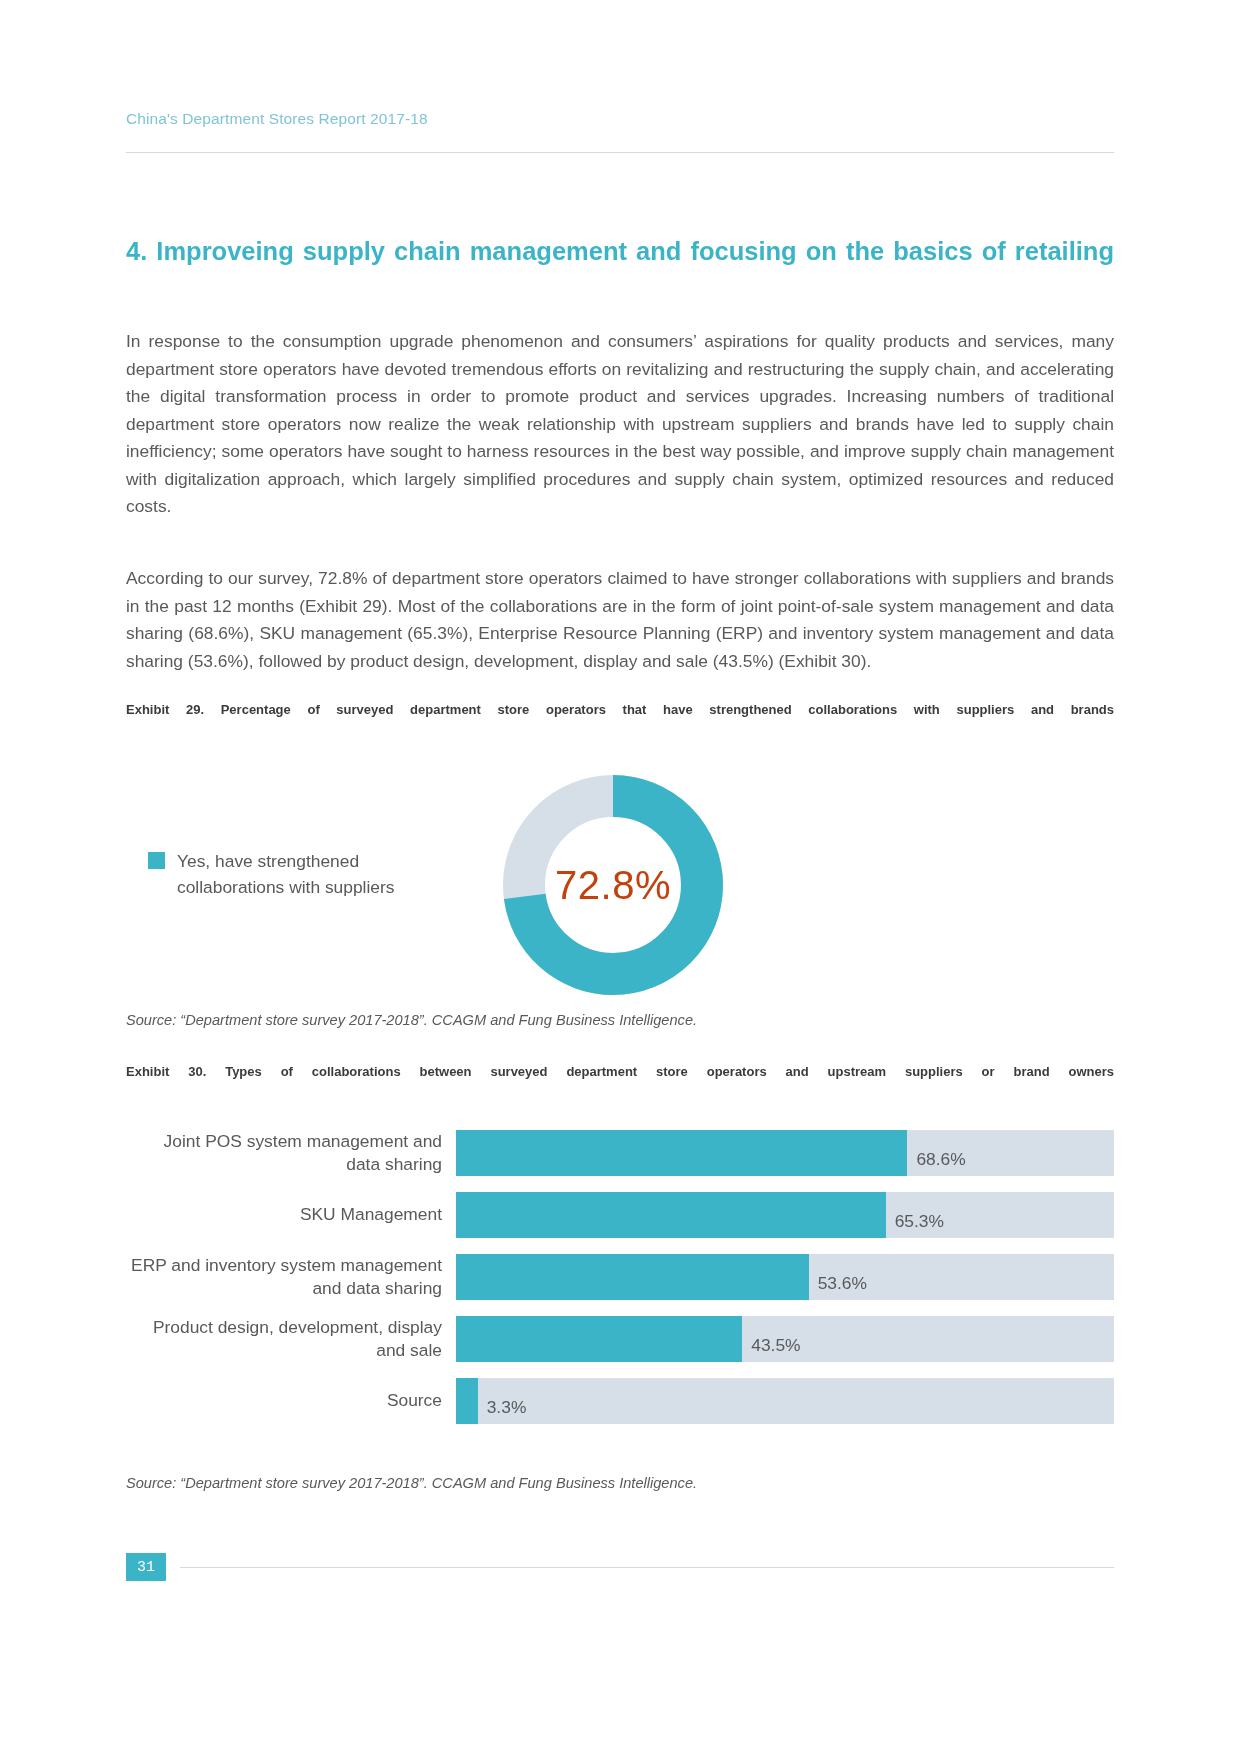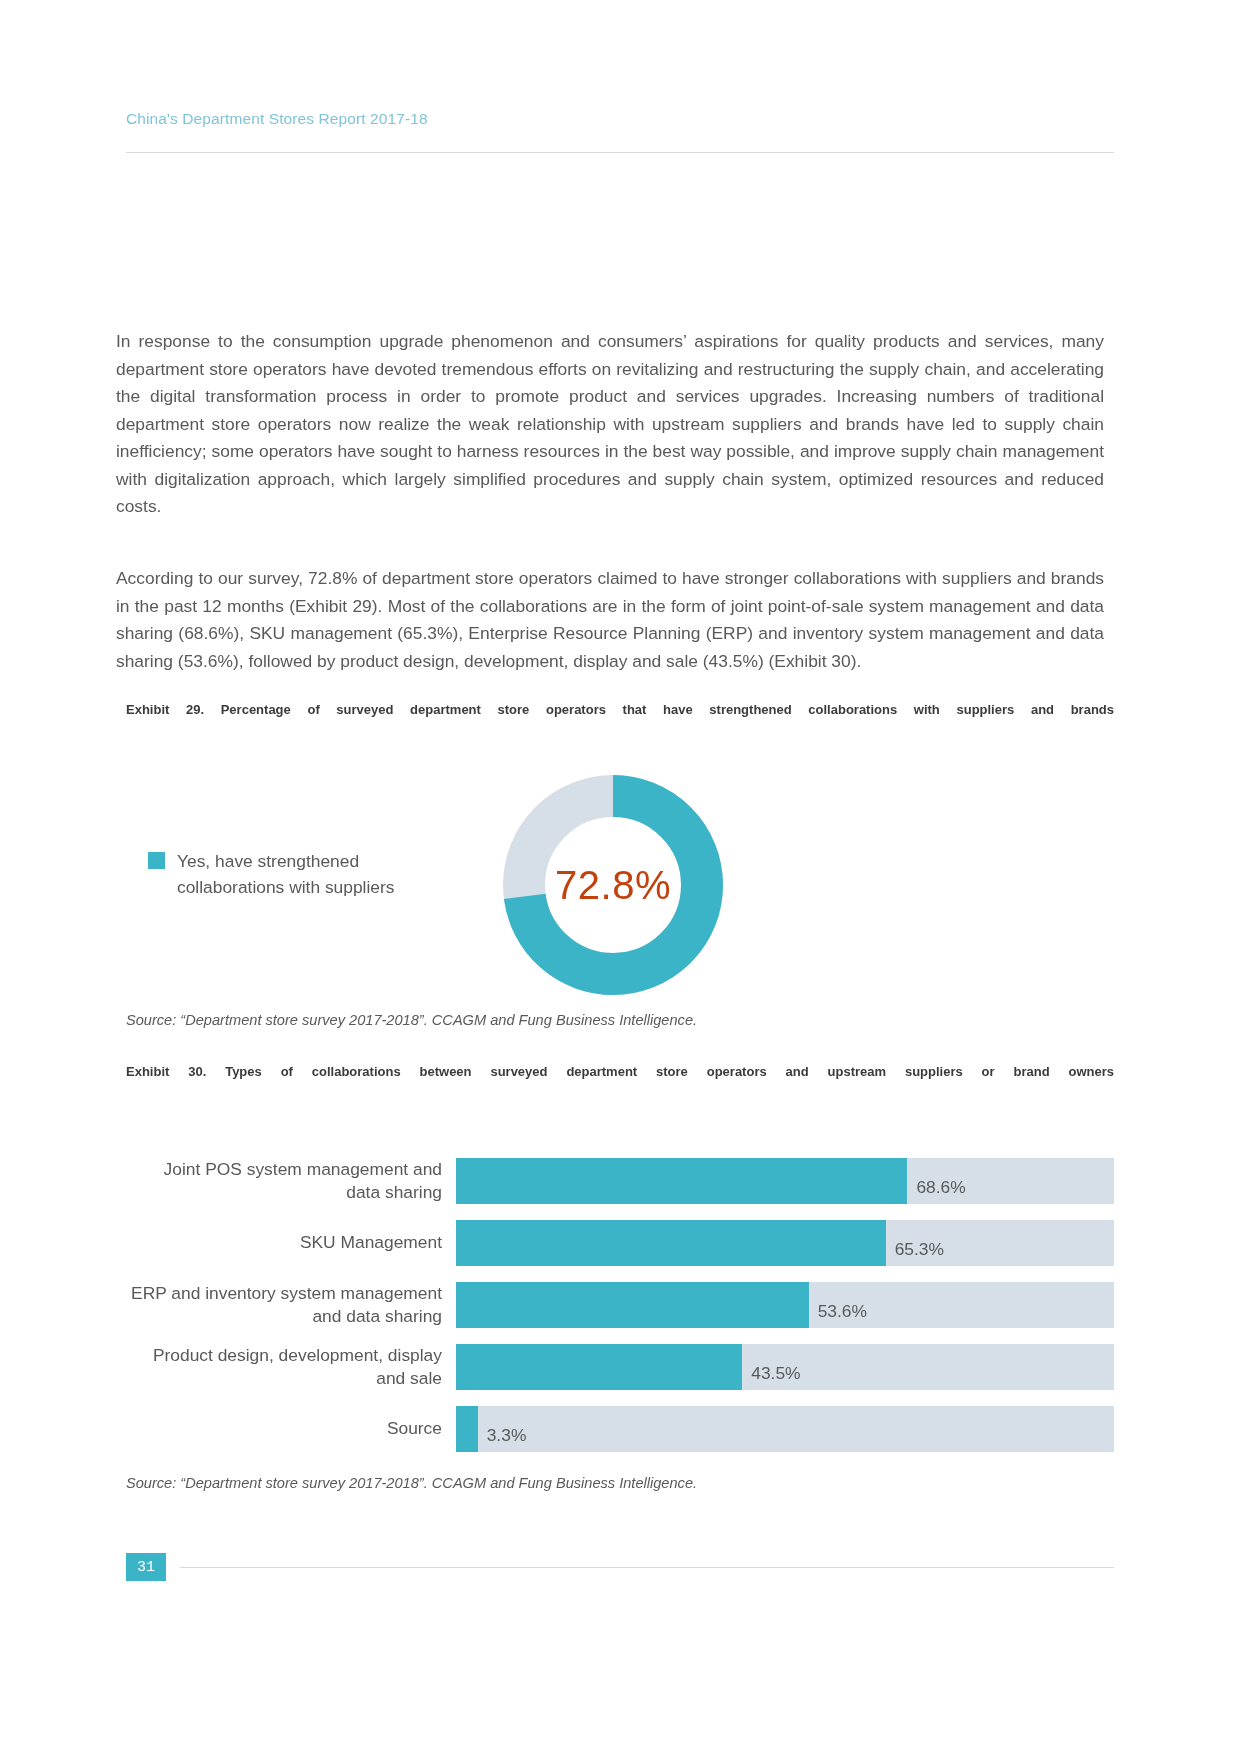--- a/index.html
+++ b/index.html
@@ -57,21 +57,21 @@
   }
   .section-heading::after {
     content: "";
     display: inline-block;
     width: 100%;
   }
 
   
   .para {
     position: absolute;
-    left: 116px;
+    left: 126px;
     width: 988px;
     font-size: 17.4px;
     line-height: 1.58;
     color: #58595b;
     text-align: justify;
     text-justify: inter-word;
   }
   .para-1 { top: 311px; }
   .para-2 { top: 548px; }
 
@@ -156,21 +156,21 @@
     font-size: 17.4px;
     line-height: 1.5;
     color: #58595b;
     max-width: 260px;
   }
 
   
   .barchart {
     position: absolute;
     left: 126px;
-    top: 1158px;
+    top: 1130px;
     width: 988px;
   }
   .bar-row {
     display: flex;
     align-items: center;
     height: 46px;
     margin-bottom: 16px;
   }
   .bar-row:last-child { margin-bottom: 0; }
   .bar-label {
@@ -242,20 +242,21 @@
 </head>
 <body>
 
 <div class="page">
 
   <div class="running-header">
     <div class="rh-text">China's Department Stores Report 2017-18</div>
   </div>
   <div class="rule"></div>
 
+  <h1 class="section-heading">4. Improveing supply chain management and focusing on the basics of retailing</h1>
 
   <p class="para para-1">In response to the consumption upgrade phenomenon and consumers’ aspirations for quality products and services, many department store operators have devoted tremendous efforts on revitalizing and restructuring the supply chain, and accelerating the digital transformation process in order to promote product and services upgrades. Increasing numbers of traditional department store operators now realize the weak relationship with upstream suppliers and brands have led to supply chain inefficiency; some operators have sought to harness resources in the best way possible, and improve supply chain management with digitalization approach, which largely simplified procedures and supply chain system, optimized resources and reduced costs.</p>
   <p class="para para-2">According to our survey, 72.8% of department store operators claimed to have stronger collaborations with suppliers and brands in the past 12 months (Exhibit 29). Most of the collaborations are in the form of joint point-of-sale system management and data sharing (68.6%), SKU management (65.3%), Enterprise Resource Planning (ERP) and inventory system management and data sharing (53.6%), followed by product design, development, display and sale (43.5%) (Exhibit 30).</p>
 
   <div class="exhibit-title exhibit-29-title">Exhibit 29. Percentage of surveyed department store operators that have strengthened collaborations with suppliers and brands</div>
 
   <div class="donut-wrap">
     <div class="legend">
       <span class="legend-swatch"></span>
       <span class="legend-label">Yes, have strengthened collaborations with suppliers</span>

